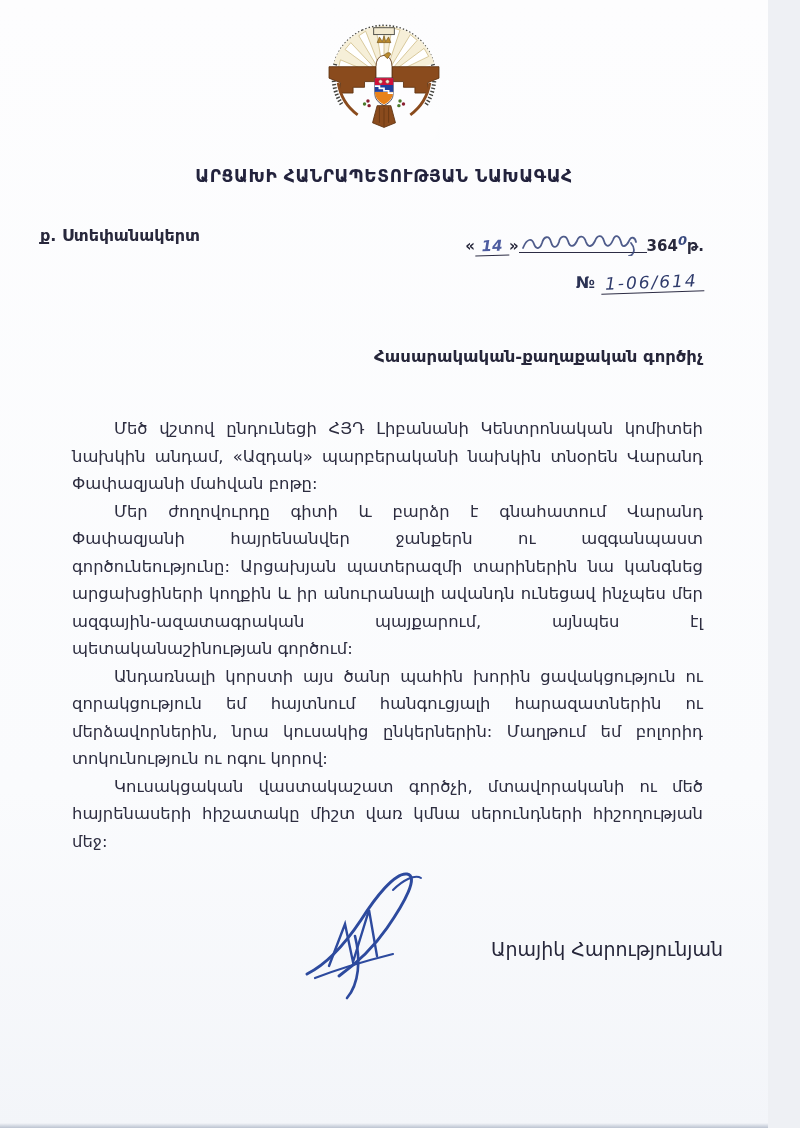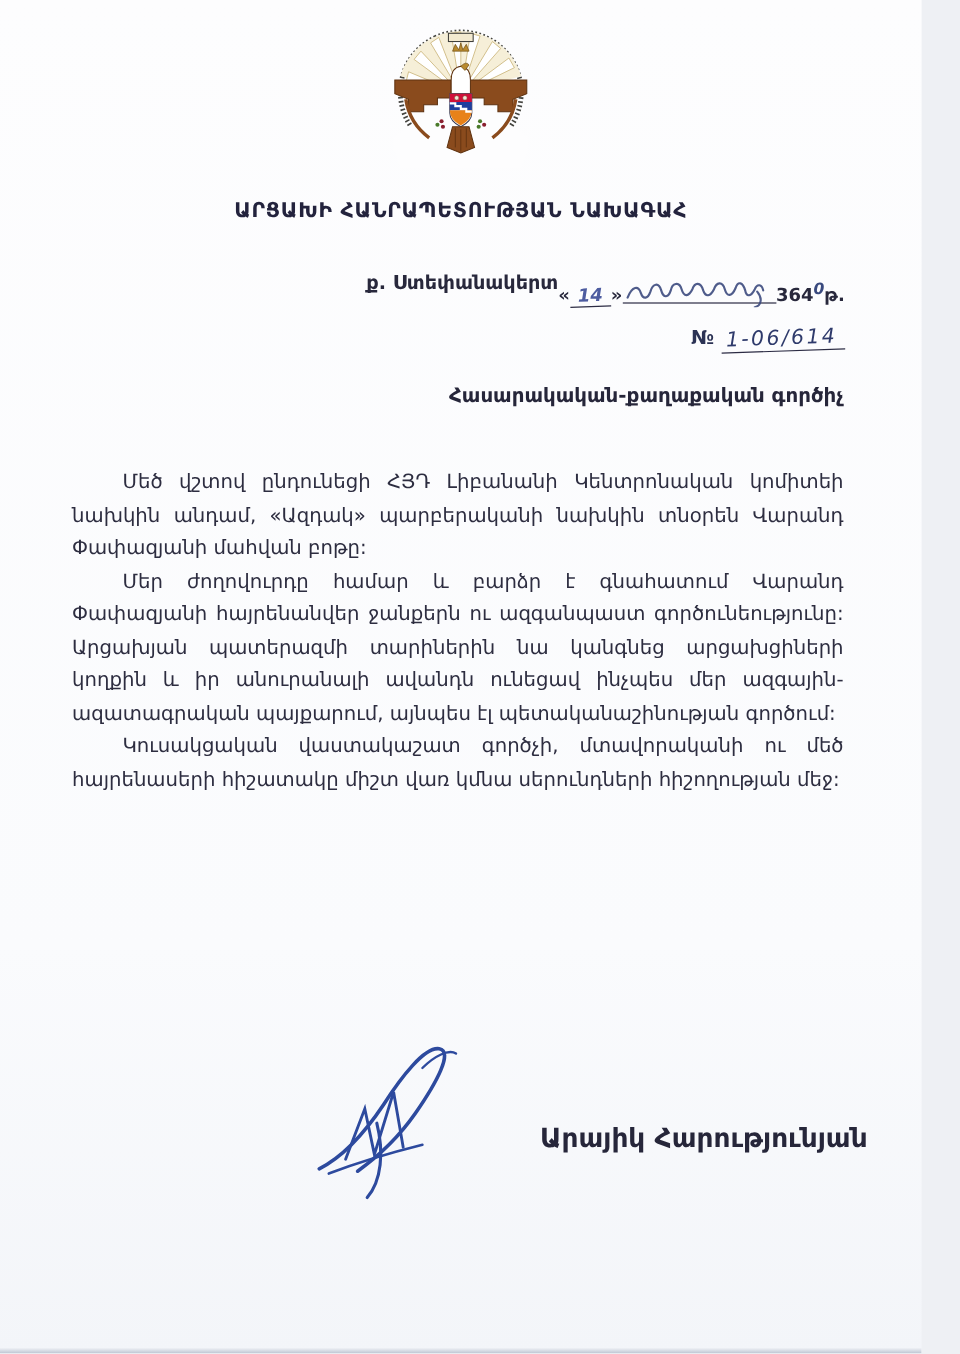--- a/index.html
+++ b/index.html
@@ -31,21 +31,21 @@
     font-weight: bold;
     letter-spacing: 0.6px;
     color: #23233d;
   }
 
   
   .meta-row {
     margin-top: 40px;
     padding: 0 64px 0 40px;
     display: flex;
-    justify-content: flex-end;
+    justify-content: space-between;
     align-items: flex-start;
   }
   .place {
     font-weight: bold;
     font-size: 16px;
     color: #28283c;
   }
   .date-block {
     font-weight: bold;
     font-size: 15px;
@@ -89,57 +89,58 @@
     padding: 0 6px 0 4px;
     font-style: italic;
     letter-spacing: 2px;
     color: #2e3a6b;
     transform: rotate(-2deg);
     font-size: 17px;
   }
 
   
   .addressee {
-    margin-top: 25px;
+    margin-top: 52px;
     padding-right: 65px;
     text-align: right;
     font-weight: bold;
     font-size: 16.5px;
     line-height: 24px;
     color: #26263a;
   }
 
   
   .letter-body {
     margin-top: 46px;
     padding: 0 65px 0 60px;
     font-size: 16.4px;
     line-height: 27.5px;
     text-align: justify;
     color: #2d2d40;
+    margin-left: 12px;
   }
   .letter-body p {
     margin: 0;
     text-indent: 42px;
   }
 
   
   .signature-row {
     position: absolute;
     left: 0; right: 45px;
     top: 862px;
     display: flex;
     justify-content: flex-end;
     align-items: center;
     gap: 28px;
   }
   .signature-scribble svg { width: 170px; height: 140px; }
   .signer-name {
-    font-weight: bold;
-    font-size: 22px;
+    font-weight: normal;
+    font-size: 19px;
     color: #26263a;
     margin-top: 30px;
   }
   .scan-bottom-edge {
     position: absolute; left: 0; right: 0; bottom: 0;
     height: 5px;
     background: linear-gradient(180deg, rgba(150,160,180,0.0), rgba(120,135,160,0.45));
   }
 </style>
 </head>
@@ -223,21 +224,22 @@
     <span class="number-label">№</span>
     <span class="number-value">1-06/614</span>
   </div>
 
   <div class="addressee">
     <div>Հասարակական-քաղաքական գործիչ</div>
   </div>
 
   <div class="letter-body">
     <p>Մեծ վշտով ընդունեցի ՀՅԴ Լիբանանի Կենտրոնական կոմիտեի նախկին անդամ, «Ազդակ» պարբերականի նախկին տնօրեն Վարանդ Փափազյանի մահվան բոթը:</p>
-    <p>Մեր ժողովուրդը համար և բարձր է գնահատում Վարանդ Փափազյանի հայրենանվեր ջանքերն ու ազգանպաստ գործունեությունը: Արցախյան պատերազմի տարիներին նա կանգնեց արցախցիների կողքին և իր անուրանալի ավանդն ունեցավ ինչպես մեր ազգային-ազատագրական պայքարում, այնպես էլ պետականաշինության գործում:</p>
+    <p>Մեր ժողովուրդը գիտի և բարձր է գնահատում Վարանդ Փափազյանի հայրենանվեր ջանքերն ու ազգանպաստ գործունեությունը: Արցախյան պատերազմի տարիներին նա կանգնեց արցախցիների կողքին և իր անուրանալի ավանդն ունեցավ ինչպես մեր ազգային-ազատագրական պայքարում, այնպես էլ պետականաշինության գործում:</p>
+    <p>Անդառնալի կորստի այս ծանր պահին խորին ցավակցություն ու զորակցություն եմ հայտնում հանգուցյալի հարազատներին ու մերձավորներին, նրա կուսակից ընկերներին: Մաղթում եմ բոլորիդ տոկունություն ու ոգու կորով:</p>
     <p>Կուսակցական վաստակաշատ գործչի, մտավորականի ու մեծ հայրենասերի հիշատակը միշտ վառ կմնա սերունդների հիշողության մեջ:</p>
   </div>
 
   <div class="signature-row">
     <span class="signature-scribble">
       <svg viewBox="0 0 170 140" xmlns="http://www.w3.org/2000/svg">
         <g fill="none" stroke="#2d4a9e" stroke-width="3" stroke-linecap="round">
           <path d="M14 112 C30 104 48 88 68 58 C82 36 102 10 114 12 C126 14 112 40 94 66 C78 89 60 104 46 114"></path>
           <path d="M36 104 L52 62 L60 100 L76 48 L84 94" stroke-width="2.4"></path>
           <path d="M62 74 C68 98 66 122 54 136" stroke-width="2.6"></path>

